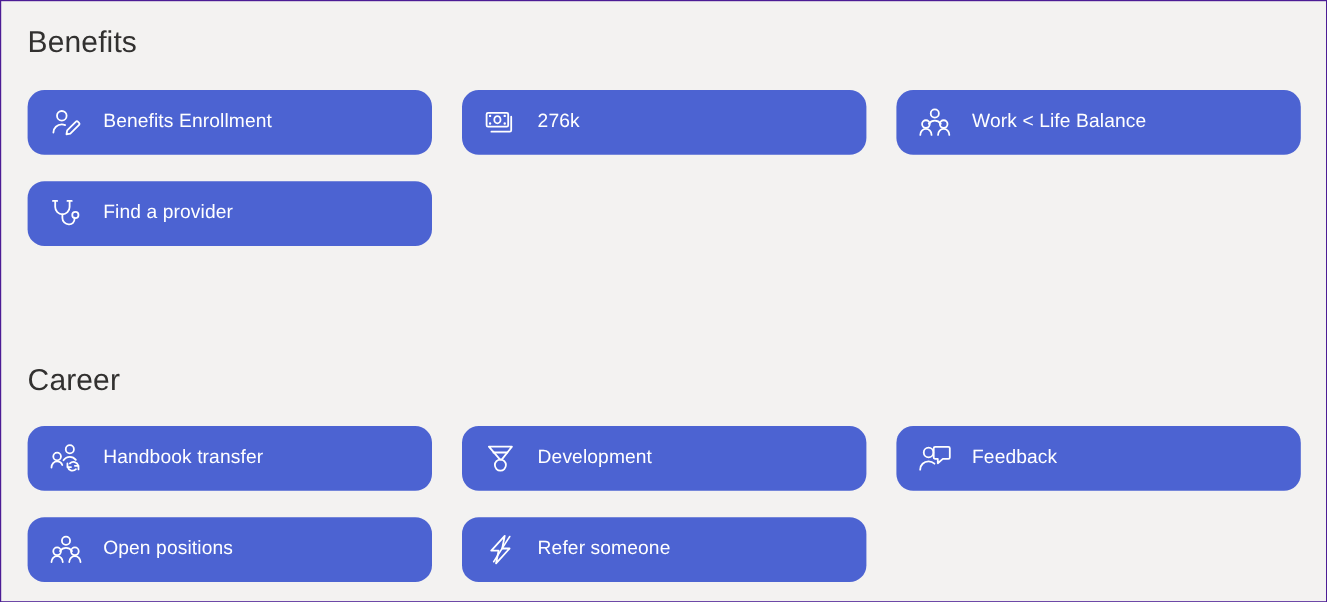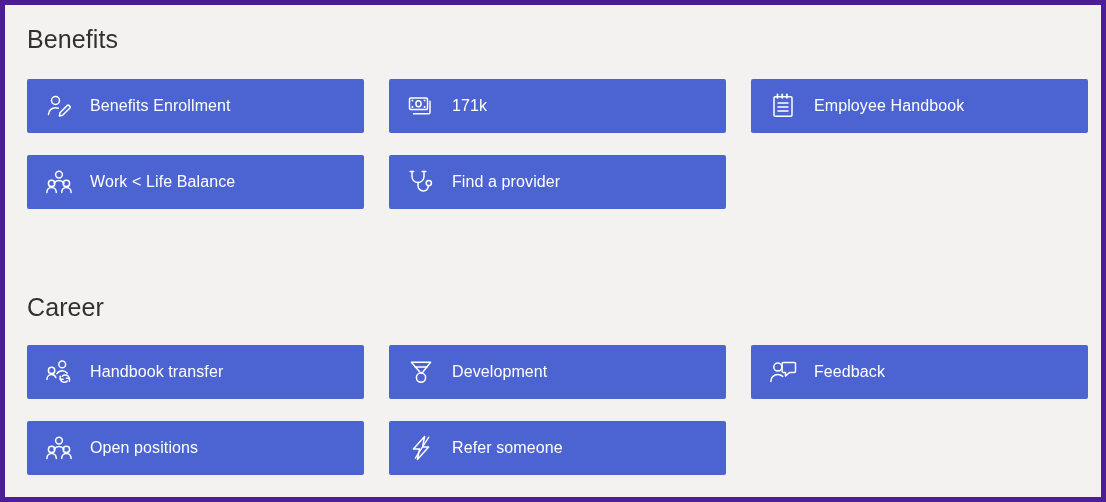--- a/index.html
+++ b/index.html
@@ -13,30 +13,30 @@
     overflow: hidden;
     font-family: "Liberation Sans", sans-serif;
     background: #ffffff;
   }
   .canvas {
     position: relative;
     box-sizing: border-box;
     width: 1106px;
     height: 502px;
     background: #f3f2f1;
-    border: 5px solid #4c1d95;
+    border: 1px solid #4c1d95;
     overflow: hidden;
   }
   .section {
     position: absolute;
     left: 0;
     right: 0;
   }
   #section-benefits { top: 0px; }
-  #section-career { top: 266px; }
+  #section-career { top: 280px; }
 
   .section-heading {
     margin: 0;
     padding: 0;
     font-size: 25px;
     font-weight: 400;
     line-height: 30px;
     color: #323130;
     letter-spacing: 0.1px;
   }
@@ -53,21 +53,21 @@
   #section-benefits .grid { padding-top: 25px; }
   #section-career  .grid { padding-top: 23px; }
 
   .tile {
     box-sizing: border-box;
     display: flex;
     align-items: center;
     height: 54px;
     background: #4c63d2;
     border: none;
-    border-radius: 2px;
+    border-radius: 14px;
     padding: 0 0 0 18px;
     cursor: pointer;
     text-align: right;
     color: #ffffff;
     font-family: "Liberation Sans", sans-serif;
     overflow: hidden;
   }
 
   .tile-icon {
     flex: 0 0 auto;
@@ -113,34 +113,24 @@
 
       <button class="tile">
         <span class="tile-icon">
           <svg viewBox="0 0 28 28" fill="none" stroke="#ffffff" stroke-width="1.5" stroke-linecap="round" stroke-linejoin="round">
             <rect x="2.5" y="6" width="18" height="11.5" rx="1.2"></rect>
             <ellipse cx="11.5" cy="11.75" rx="2.6" ry="3"></ellipse>
             <path d="M5.4 8.6h.02M17.6 8.6h.02M5.4 14.9h.02M17.6 14.9h.02" stroke-width="2"></path>
             <path d="M23 9.2v11.3a1.2 1.2 0 0 1-1.2 1.2H6.5"></path>
           </svg>
         </span>
-        <span class="tile-label">171k</span>
-      </button>
-
-
-      <button class="tile">
-        <span class="tile-icon">
-          <svg viewBox="0 0 28 28" fill="none" stroke="#ffffff" stroke-width="1.5" stroke-linecap="round" stroke-linejoin="round">
-            <rect x="5" y="4.8" width="18" height="19.4" rx="1.3"></rect>
-            <path d="M8.5 2.4v3.4M13.2 2.4v3.4M17.9 2.4v3.4" stroke-width="1.8"></path>
-            <path d="M9 11h10M9 15h10M9 19h10"></path>
-          </svg>
-        </span>
-        <span class="tile-label">Employee Handbook</span>
-      </button>
+        <span class="tile-label">276k</span>
+      </button>
+
+
 
       <button class="tile">
         <span class="tile-icon">
           <svg viewBox="0 0 28 28" fill="none" stroke="#ffffff" stroke-width="1.5" stroke-linecap="round" stroke-linejoin="round">
             <circle cx="14" cy="6.6" r="3.4"></circle>
             <path d="M9 15.2c1.2-1.6 3-2.6 5-2.6s3.8 1 5 2.6"></path>
             <circle cx="6.6" cy="15.4" r="3.2"></circle>
             <path d="M1.9 24.4c0-2.9 2.1-5 4.7-5s4.7 2.1 4.7 5"></path>
             <circle cx="21.4" cy="15.4" r="3.2"></circle>
             <path d="M16.7 24.4c0-2.9 2.1-5 4.7-5s4.7 2.1 4.7 5"></path>

